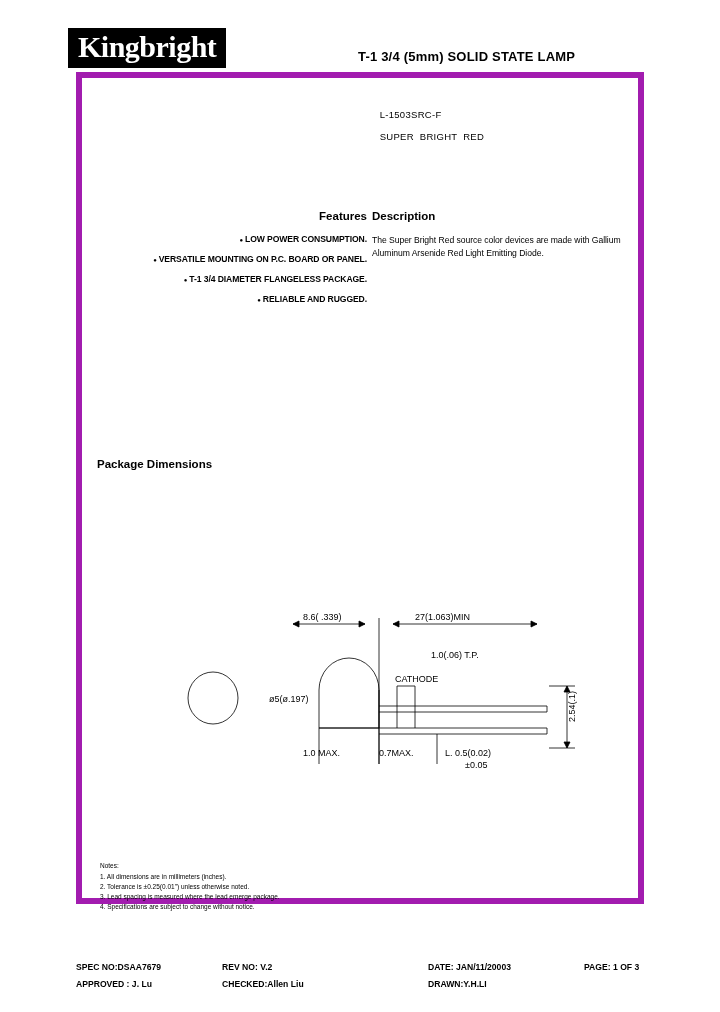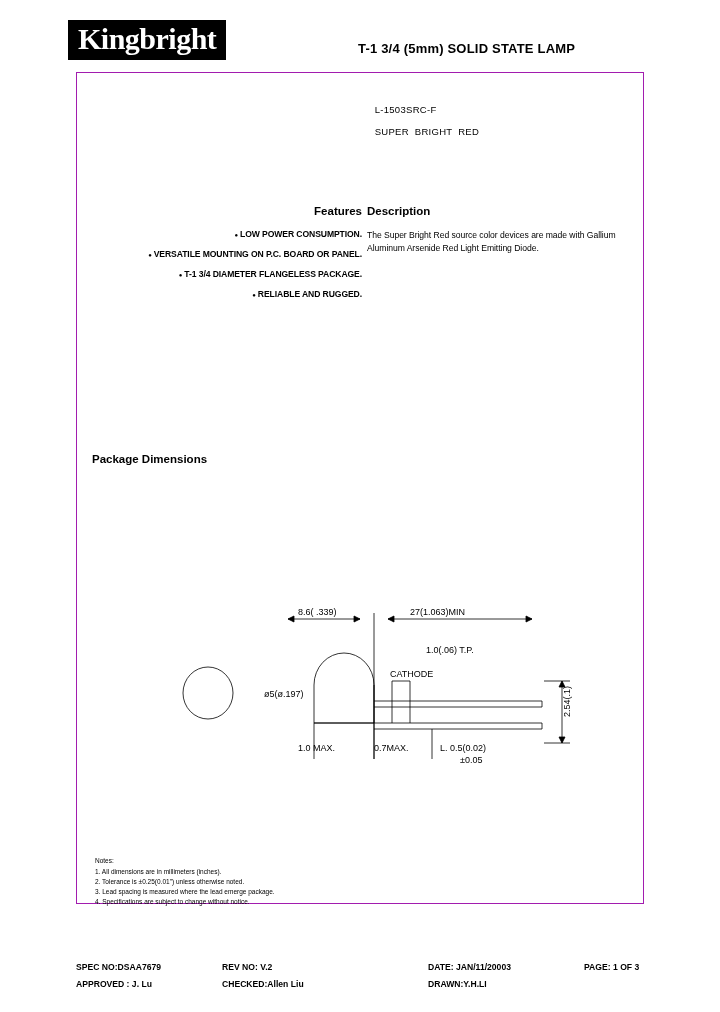--- a/index.html
+++ b/index.html
@@ -19,21 +19,21 @@
     position: absolute;
     left: 0; top: 0;
     width: 720px;
     height: 1012px;
   }
 
   
   .header {
     position: absolute;
     left: 68px;
-    top: 20px;
+    top: 28px;
     width: 584px;
     height: 46px;
     padding-left: 40px;
   }
   .logo-block {
     position: absolute;
     left: 0;
     top: 0;
     background: #000000;
     color: #ffffff;
@@ -53,21 +53,21 @@
     letter-spacing: 0.2px;
   }
 
   
   .frame {
     position: absolute;
     left: 76px;
     top: 72px;
     width: 568px;
     height: 832px;
-    border: 1px solid #a21caf;
+    border: 6px solid #a21caf;
     box-sizing: border-box;
   }
 
   .part-line {
     position: absolute;
     left: 280px;
     top: 20px;
     font-size: 9.5px;
     letter-spacing: 0.3px;
     white-space: pre;

